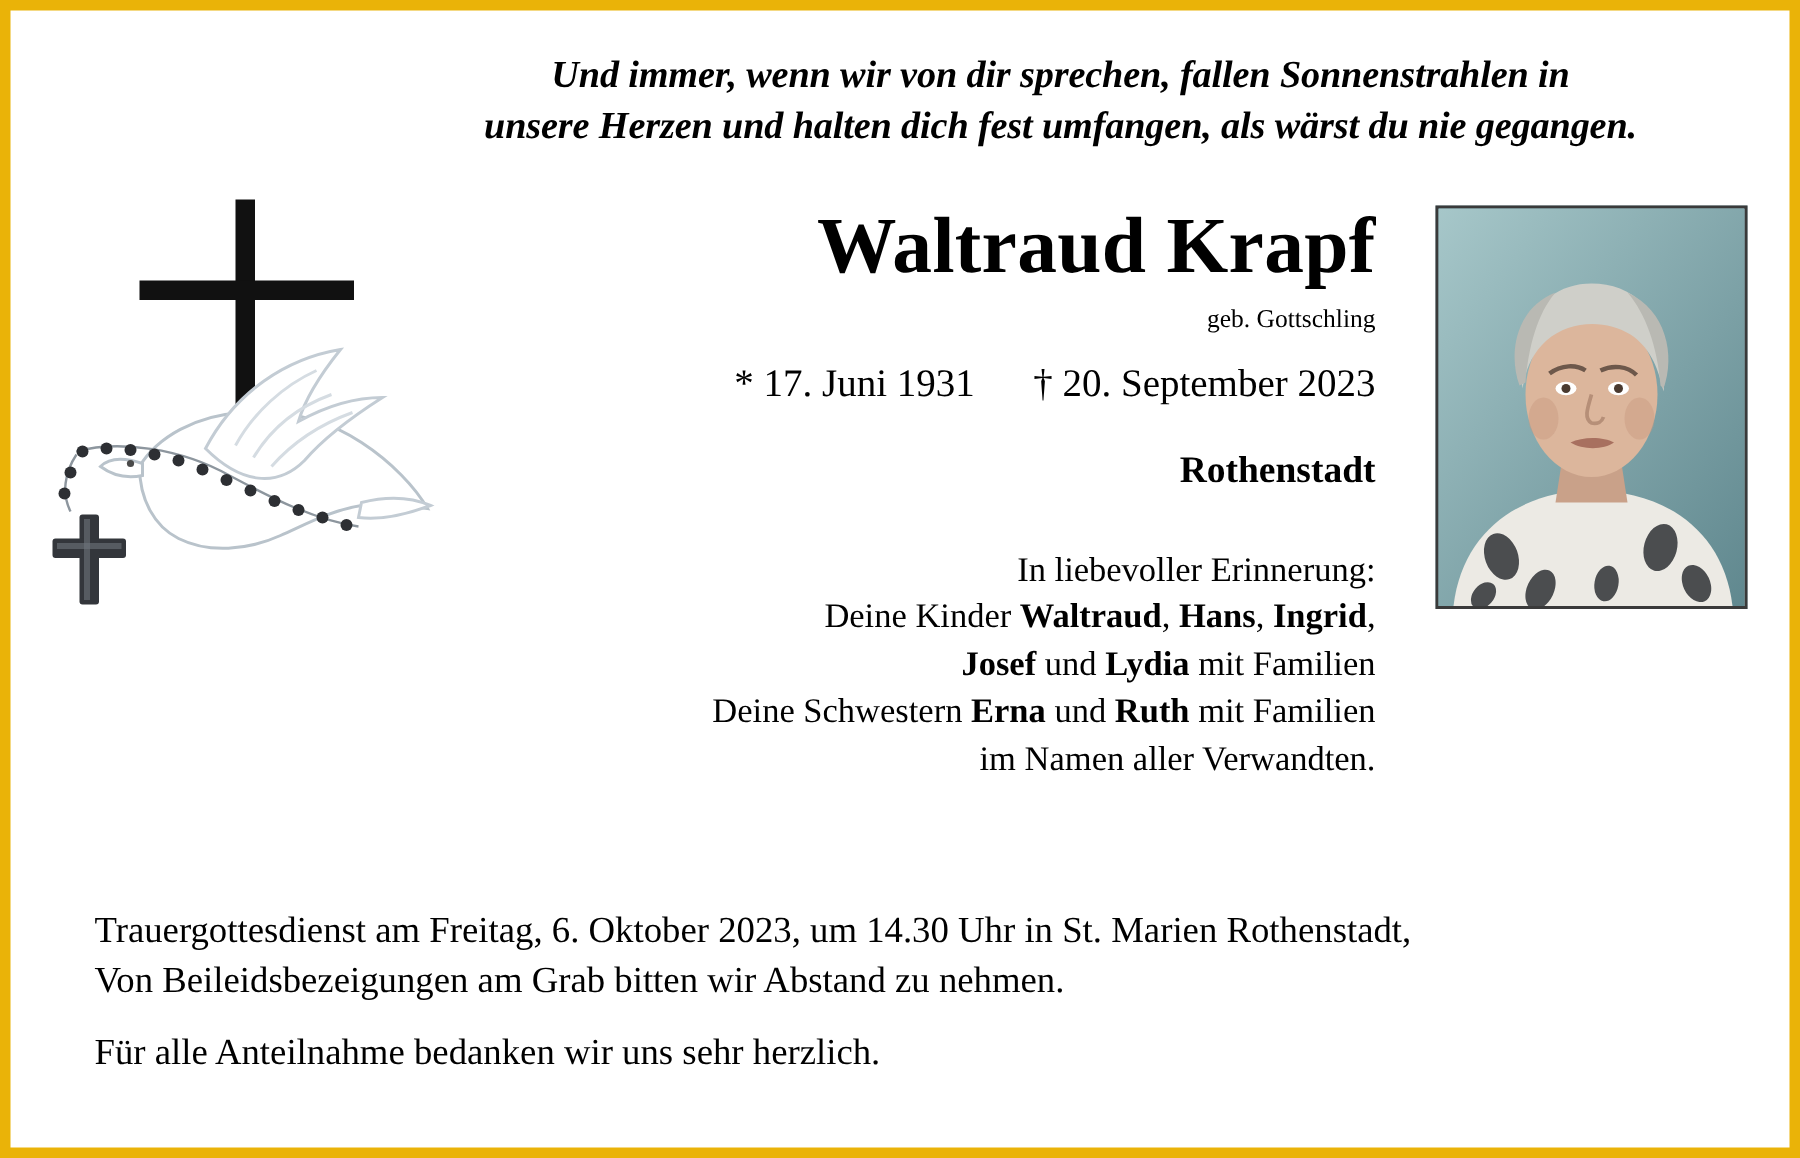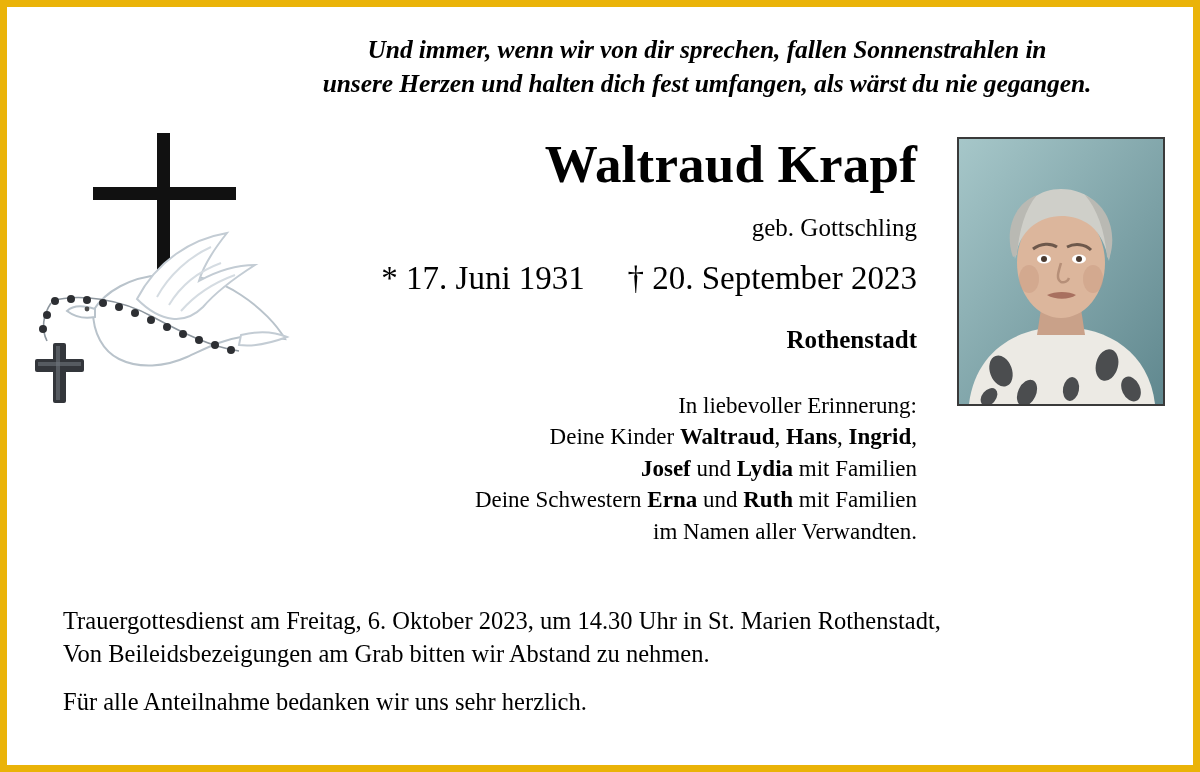--- a/index.html
+++ b/index.html
@@ -91,26 +91,26 @@
     width: 660px;
     text-align: right;
   }
   .name {
     font-size: 53px;
     font-weight: bold;
     line-height: 1.05;
     letter-spacing: 0.2px;
   }
   .maiden {
-    margin-top: 21px;
-    font-size: 25px;
+    margin-top: 10px;
+    font-size: 17px;
   }
   .dates {
     margin-top: 18px;
-    font-size: 33px;
+    font-size: 26px;
     white-space: nowrap;
   }
   .dates .gap { display:inline-block; width: 26px; }
   .place {
     margin-top: 29px;
     font-size: 25px;
     font-weight: bold;
   }
   .family {
     margin-top: 36px;

